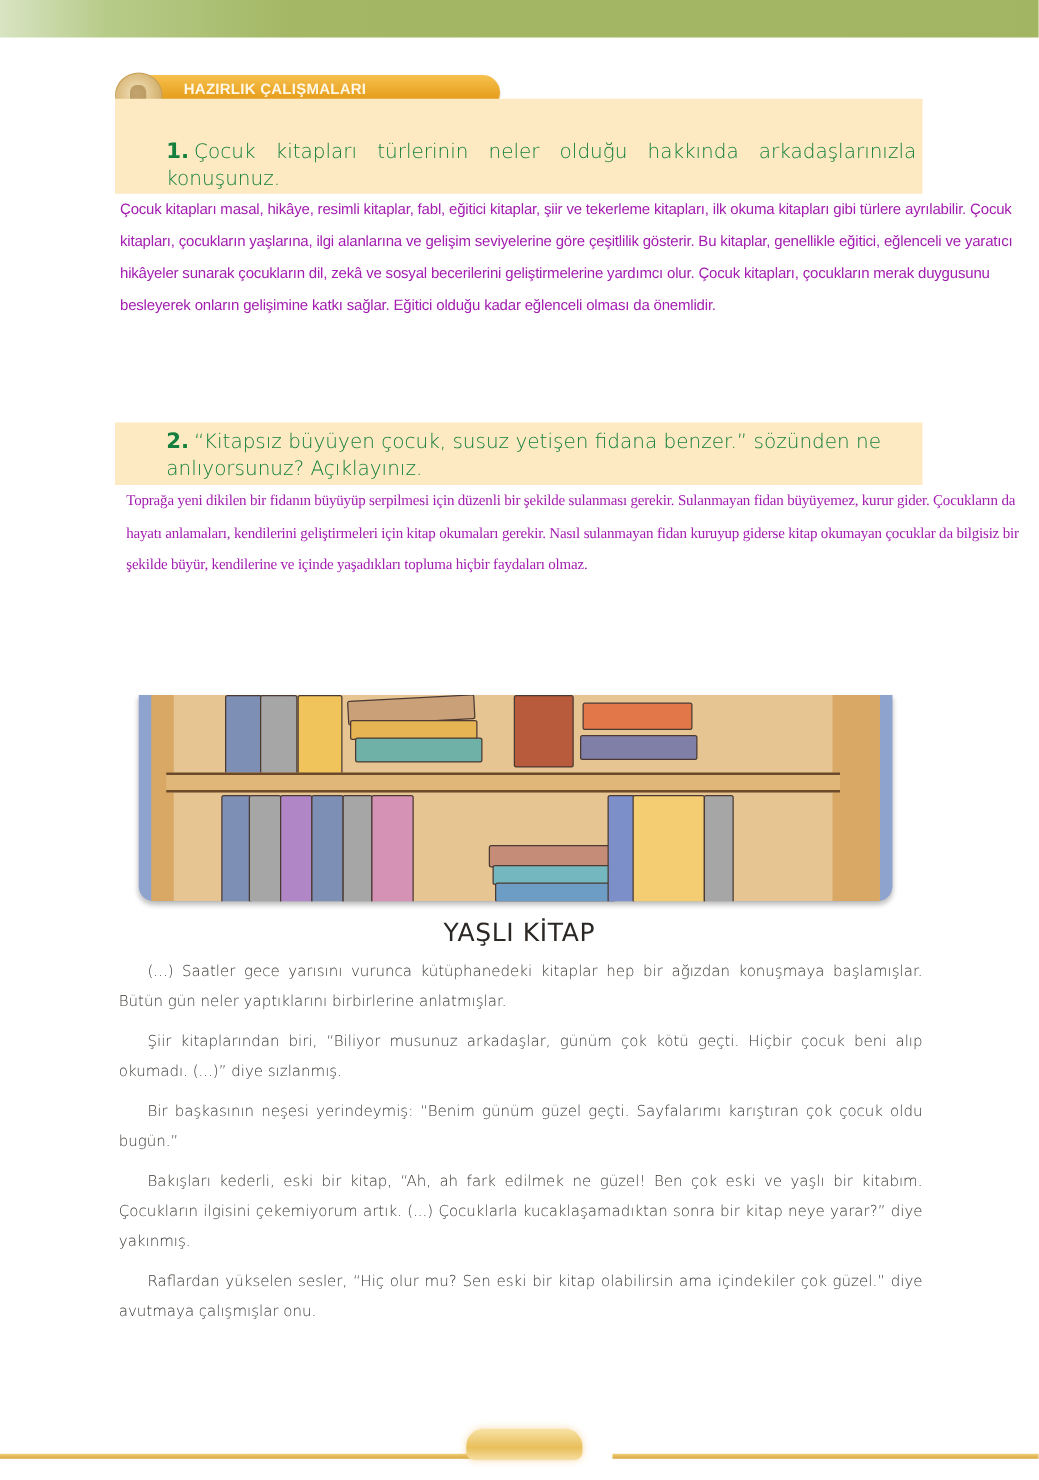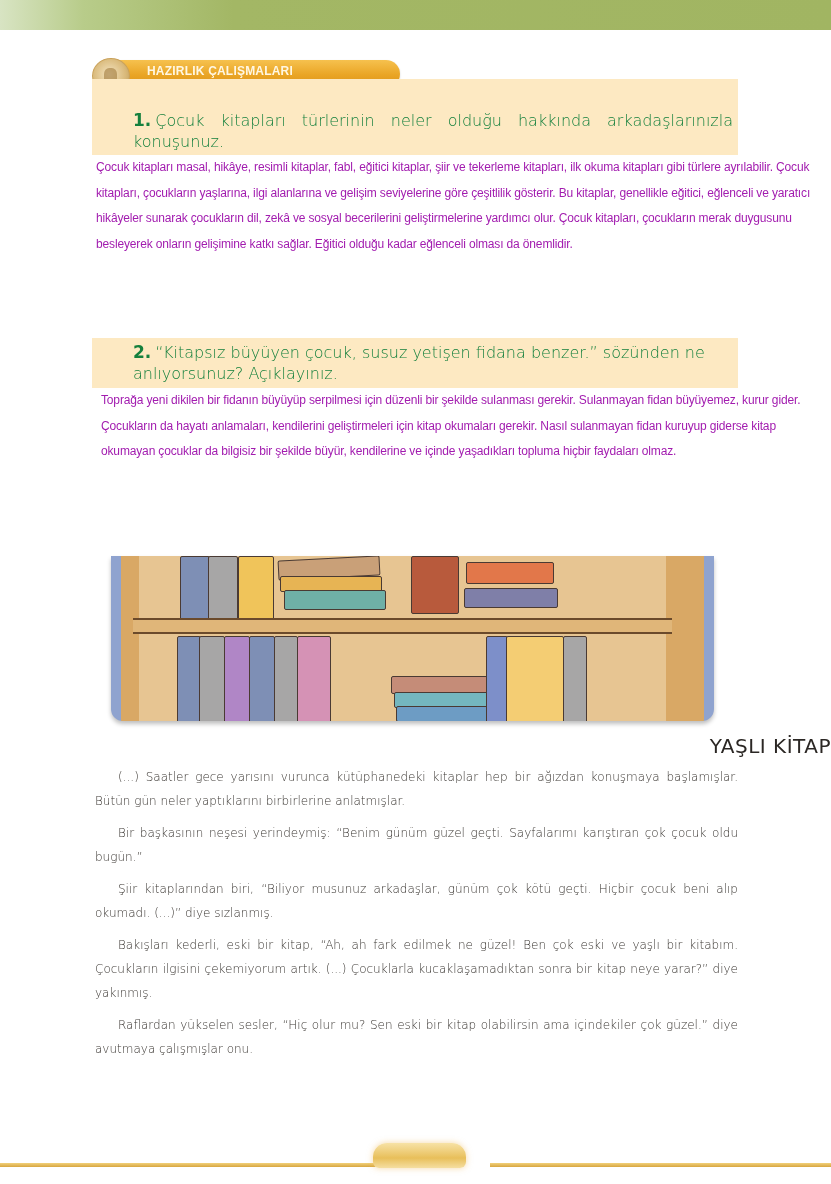--- a/index.html
+++ b/index.html
@@ -12,27 +12,27 @@
   .badge-label{position:absolute;left:55px;top:6px;font-family:"Liberation Sans",sans-serif;font-weight:bold;font-size:12px;color:#fff7e3;letter-spacing:.2px;}
   .qbox{position:absolute;background:#fde9c2;}
   .q1box{left:92px;top:79px;width:646px;height:76px;}
   .q2box{left:92px;top:338px;width:646px;height:50px;}
   .qtext{position:absolute;font-family:"DejaVu Sans",sans-serif;font-size:16px;color:#15803d;line-height:21px;font-weight:300;}
   .qnum{font-weight:bold;font-size:17px;margin-right:4px;}
   .q1text{left:133px;top:110px;width:600px;text-align:justify;}
   .q2text{left:133px;top:342px;width:600px;}
   .answer{position:absolute;font-family:"Liberation Sans",sans-serif;font-size:12px;color:#a21caf;line-height:25.6px;letter-spacing:-.15px;}
   .a1{left:96px;top:155px;width:730px;}
-  .a2{left:101px;top:388px;width:730px;}
+  .a2{left:101px;top:388px;width:730px;font-family:Liberation Serif, serif;}
   .illus{position:absolute;left:111px;top:556px;width:603px;height:165px;border-radius:0 0 12px 12px;background:#8fa3cf;overflow:hidden;box-shadow:0 3px 4px rgba(0,0,0,.25);}
   .case{position:absolute;left:10px;top:0;width:583px;height:165px;background:#d9a865;}
   .inner{position:absolute;left:28px;top:0;width:527px;height:165px;background:#e7c592;}
   .shelf{position:absolute;left:22px;width:539px;height:12px;background:#e0b679;border-top:2px solid #6b4a2b;border-bottom:2px solid #6b4a2b;}
   .book{position:absolute;border:1.5px solid #4a3a33;border-radius:2px;}
-  .story-title{position:absolute;left:0;width:831px;top:734px;text-align:right;font-family:"DejaVu Sans",sans-serif;font-size:20px;color:#2b2724;letter-spacing:.5px;}
+  .story-title{position:absolute;left:0;width:831px;top:734px;text-align:center;font-family:"DejaVu Sans",sans-serif;font-size:20px;color:#2b2724;letter-spacing:.5px;}
   .story{position:absolute;left:95px;width:643px;top:765px;font-family:"DejaVu Sans",sans-serif;font-size:12px;color:#3b3733;line-height:24px;font-weight:300;}
   .story p{margin:0 0 8px 0;text-indent:23px;text-align:justify;text-align-last:left;}
   .footer-line{position:absolute;top:1163px;height:4px;background:linear-gradient(180deg,#f1d07a,#d7a640);}
   .footer-gem{position:absolute;left:373px;top:1143px;width:93px;height:25px;border-radius:14px 14px 6px 6px;background:linear-gradient(180deg,#f7e2a6,#e8bf5a 60%,#f5dea1);box-shadow:0 0 6px rgba(240,180,80,.5);}
 </style>
 </head>
 <body>
 
 <div class="topbar"></div>
 
@@ -79,21 +79,21 @@
   <div class="book" style="left:283px;top:136px;width:95px;height:14px;background:#74b7bf;"></div>
   <div class="book" style="left:285px;top:150px;width:94px;height:14px;background:#6d9cc4;"></div>
   <div class="book" style="left:375px;top:80px;width:20px;height:85px;background:#7d8fc9;"></div>
   <div class="book" style="left:395px;top:80px;width:56px;height:85px;background:#f4cd73;"></div>
   <div class="book" style="left:452px;top:80px;width:22px;height:85px;background:#a7a6a6;"></div>
 </div>
 
 <div class="story-title">YAŞLI KİTAP</div>
 <div class="story">
   <p>(...) Saatler gece yarısını vurunca kütüphanedeki kitaplar hep bir ağızdan konuşmaya başlamışlar. Bütün gün neler yaptıklarını birbirlerine anlatmışlar.</p>
+  <p>Şiir kitaplarından biri, “Biliyor musunuz arkadaşlar, günüm çok kötü geçti. Hiçbir çocuk beni alıp okumadı. (...)” diye sızlanmış.</p>
   <p>Bir başkasının neşesi yerindeymiş: “Benim günüm güzel geçti. Sayfalarımı karıştıran çok çocuk oldu bugün.”</p>
-  <p>Şiir kitaplarından biri, “Biliyor musunuz arkadaşlar, günüm çok kötü geçti. Hiçbir çocuk beni alıp okumadı. (...)” diye sızlanmış.</p>
   <p>Bakışları kederli, eski bir kitap, “Ah, ah fark edilmek ne güzel! Ben çok eski ve yaşlı bir kitabım. Çocukların ilgisini çekemiyorum artık. (...) Çocuklarla kucaklaşamadıktan sonra bir kitap neye yarar?” diye yakınmış.</p>
   <p>Raflardan yükselen sesler, “Hiç olur mu? Sen eski bir kitap olabilirsin ama içindekiler çok güzel.” diye avutmaya çalışmışlar onu.</p>
 </div>
 
 <div class="footer-line" style="left:0;width:380px;"></div>
 <div class="footer-line" style="left:490px;width:341px;"></div>
 <div class="footer-gem"></div>
 
 </body></html>

